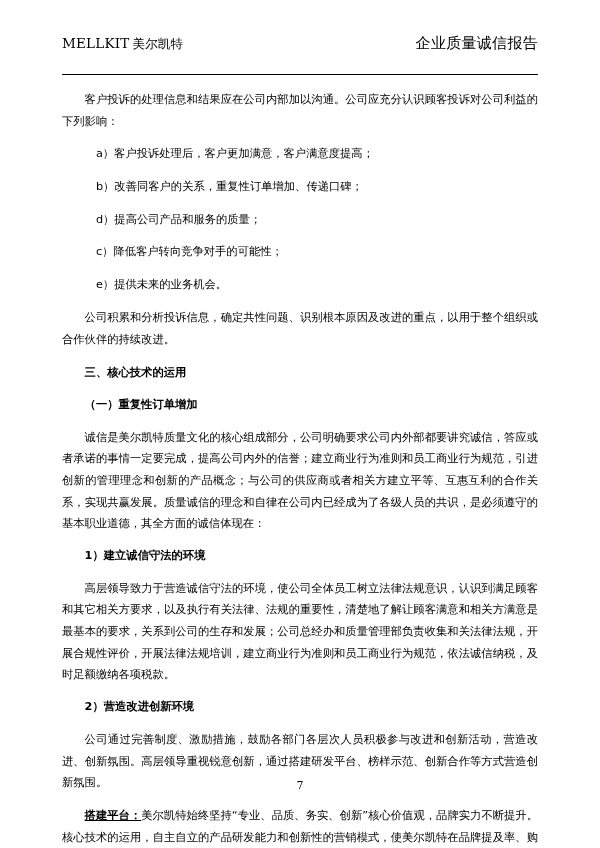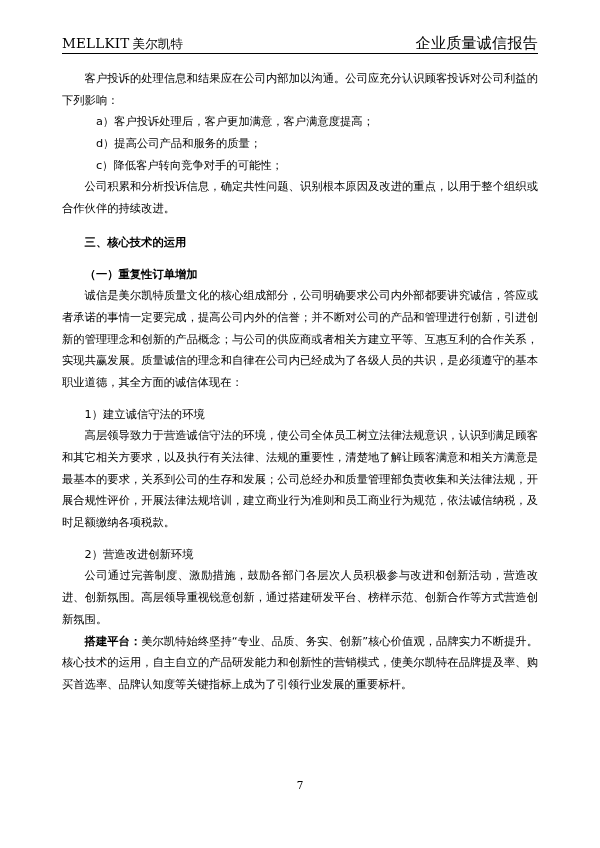--- a/index.html
+++ b/index.html
@@ -21,21 +21,21 @@
   .content {
     position: absolute;
     left: 62px;
     top: 34px;
     width: 476px;
   }
   .header {
     display: flex;
     justify-content: space-between;
     align-items: center;
-    padding-bottom: 0;
+    padding-bottom: 21px;
     border-bottom: 1.2px solid #000;
   }
   .header-left {
     font-family: "DejaVu Serif", "Liberation Serif", serif;
     font-size: 13.5px;
     letter-spacing: 0.2px;
   }
   .header-left .brand-cn {
     font-family: "DejaVu Sans", "Liberation Sans", sans-serif;
     font-size: 12.5px;
@@ -46,45 +46,46 @@
     letter-spacing: 0.3px;
   }
   .body-text {
     margin-top: 14px;
     font-size: 11.3px;
     line-height: 1.92;
     text-align: justify;
     text-justify: inter-ideograph;
   }
   p {
-    margin: 0 0 0 0;
+    margin: 11px 0 0 0;
   }
   .para {
     text-indent: 2em;
   }
   .list-item {
     text-indent: 3em;
   }
   .heading {
     font-weight: bold;
     text-indent: 2em;
     margin-top: 12px;
   }
   .subheading {
     font-weight: bold;
     text-indent: 2em;
     margin-top: 10px;
   }
   .numhead {
-    font-weight: normal;
+    font-weight: bold;
     text-indent: 2em;
     margin-top: 10px;
   }
   .bold-lead {
     font-weight: bold;
+    text-decoration: underline;
   }
   .pagenum {
     position: absolute;
     left: 0;
     right: 0;
     top: 779px;
     text-align: center;
     font-family: "DejaVu Serif", "Liberation Serif", serif;
     font-size: 10.5px;
   }
@@ -101,30 +102,32 @@
         <span>MELLKIT</span><span class="brand-cn">美尔凯特</span>
       </div>
       <div class="header-right">企业质量诚信报告</div>
     </div>
 
     <div class="body-text">
 
       <p class="para">客户投诉的处理信息和结果应在公司内部加以沟通。公司应充分认识顾客投诉对公司利益的下列影响：</p>
 
       <p class="list-item">a）客户投诉处理后，客户更加满意，客户满意度提高；</p>
+      <p class="list-item">b）改善同客户的关系，重复性订单增加、传递口碑；</p>
       <p class="list-item">d）提高公司产品和服务的质量；</p>
       <p class="list-item">c）降低客户转向竞争对手的可能性；</p>
+      <p class="list-item">e）提供未来的业务机会。</p>
 
       <p class="para">公司积累和分析投诉信息，确定共性问题、识别根本原因及改进的重点，以用于整个组织或合作伙伴的持续改进。</p>
 
       <p class="heading">三、核心技术的运用</p>
 
       <p class="subheading">（一）重复性订单增加</p>
 
-      <p class="para">诚信是美尔凯特质量文化的核心组成部分，公司明确要求公司内外部都要讲究诚信，答应或者承诺的事情一定要完成，提高公司内外的信誉；并不断对公司的产品和管理进行创新，引进创新的管理理念和创新的产品概念；与公司的供应商或者相关方建立平等、互惠互利的合作关系，实现共赢发展。质量诚信的理念和自律在公司内已经成为了各级人员的共识，是必须遵守的基本职业道德，其全方面的诚信体现在：</p>
+      <p class="para">诚信是美尔凯特质量文化的核心组成部分，公司明确要求公司内外部都要讲究诚信，答应或者承诺的事情一定要完成，提高公司内外的信誉；建立商业行为准则和员工商业行为规范，引进创新的管理理念和创新的产品概念；与公司的供应商或者相关方建立平等、互惠互利的合作关系，实现共赢发展。质量诚信的理念和自律在公司内已经成为了各级人员的共识，是必须遵守的基本职业道德，其全方面的诚信体现在：</p>
 
       <p class="numhead">1）建立诚信守法的环境</p>
       <p class="para">高层领导致力于营造诚信守法的环境，使公司全体员工树立法律法规意识，认识到满足顾客和其它相关方要求，以及执行有关法律、法规的重要性，清楚地了解让顾客满意和相关方满意是最基本的要求，关系到公司的生存和发展；公司总经办和质量管理部负责收集和关法律法规，开展合规性评价，开展法律法规培训，建立商业行为准则和员工商业行为规范，依法诚信纳税，及时足额缴纳各项税款。</p>
 
       <p class="numhead">2）营造改进创新环境</p>
       <p class="para">公司通过完善制度、激励措施，鼓励各部门各层次人员积极参与改进和创新活动，营造改进、创新氛围。高层领导重视锐意创新，通过搭建研发平台、榜样示范、创新合作等方式营造创新氛围。</p>
 
       <p class="para"><span class="bold-lead">搭建平台：</span><span>美尔凯特始终坚持“专业、品质、务实、创新”核心价值观，品牌实力不断提升。核心技术的运用，自主自立的产品研发能力和创新性的营销模式，使美尔凯特在品牌提及率、购买首选率、品牌认知度等关键指标上成为了引领行业发展的重要标杆。</span></p>
 
     </div>

